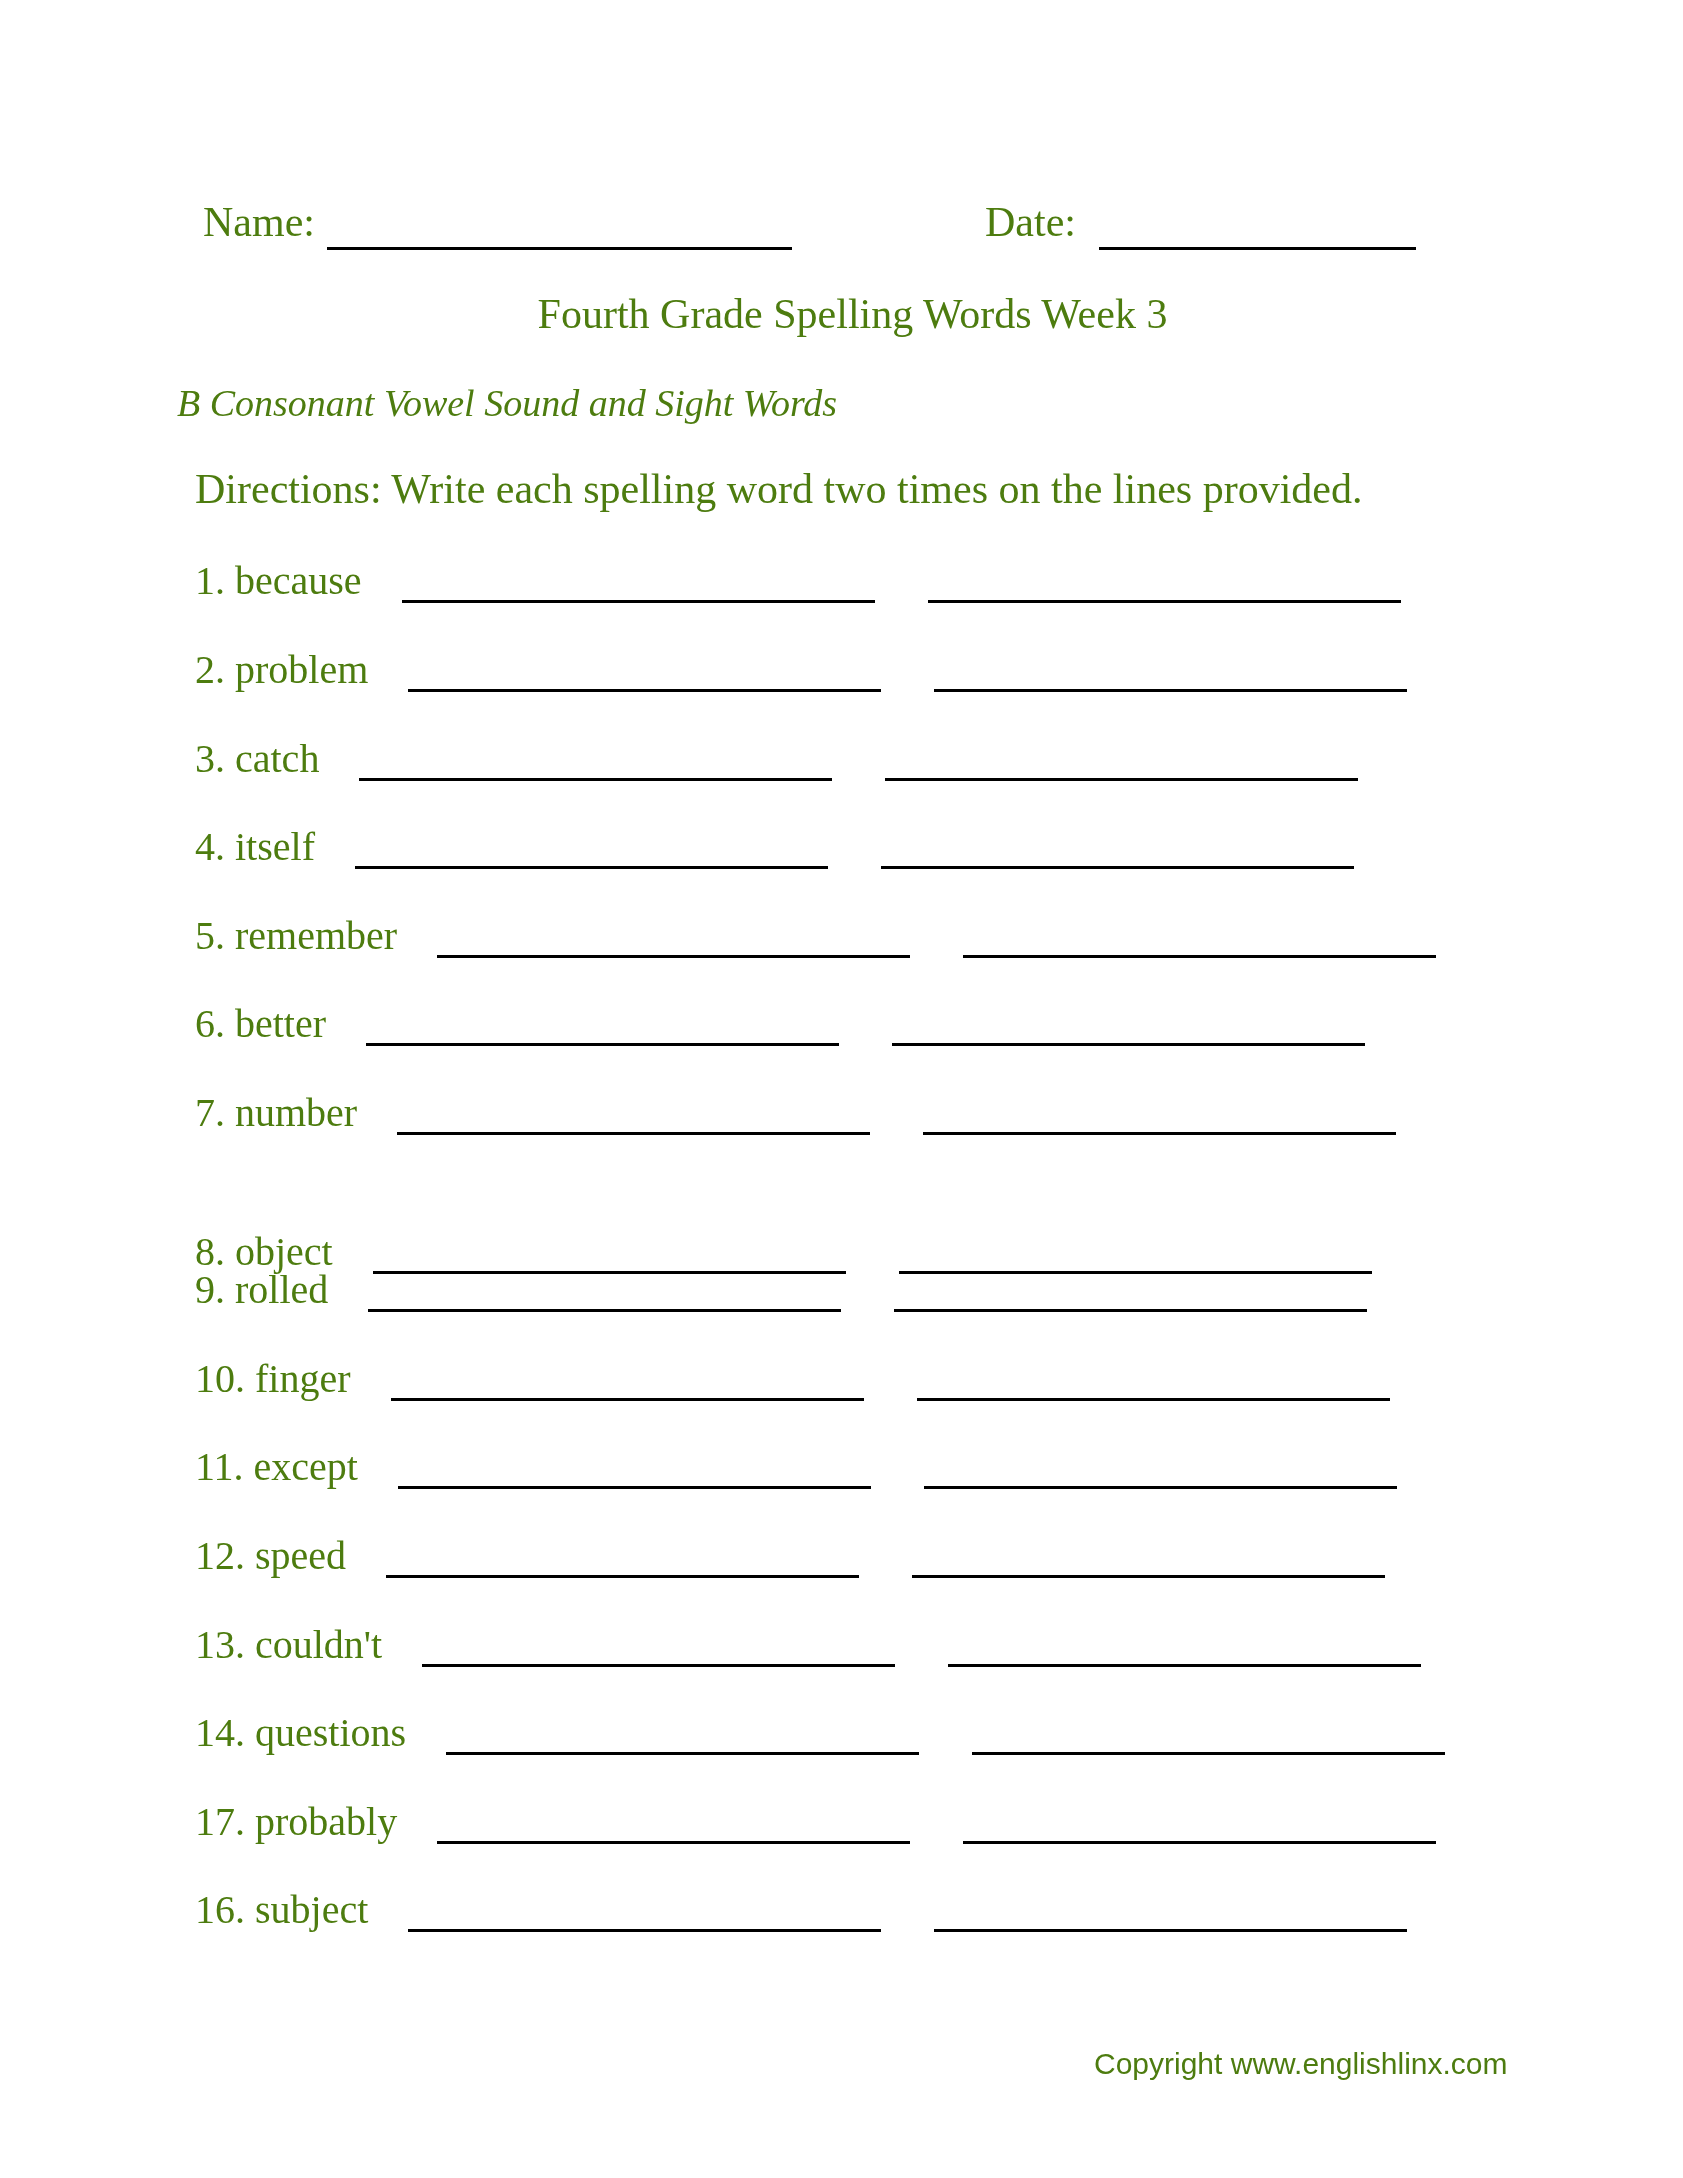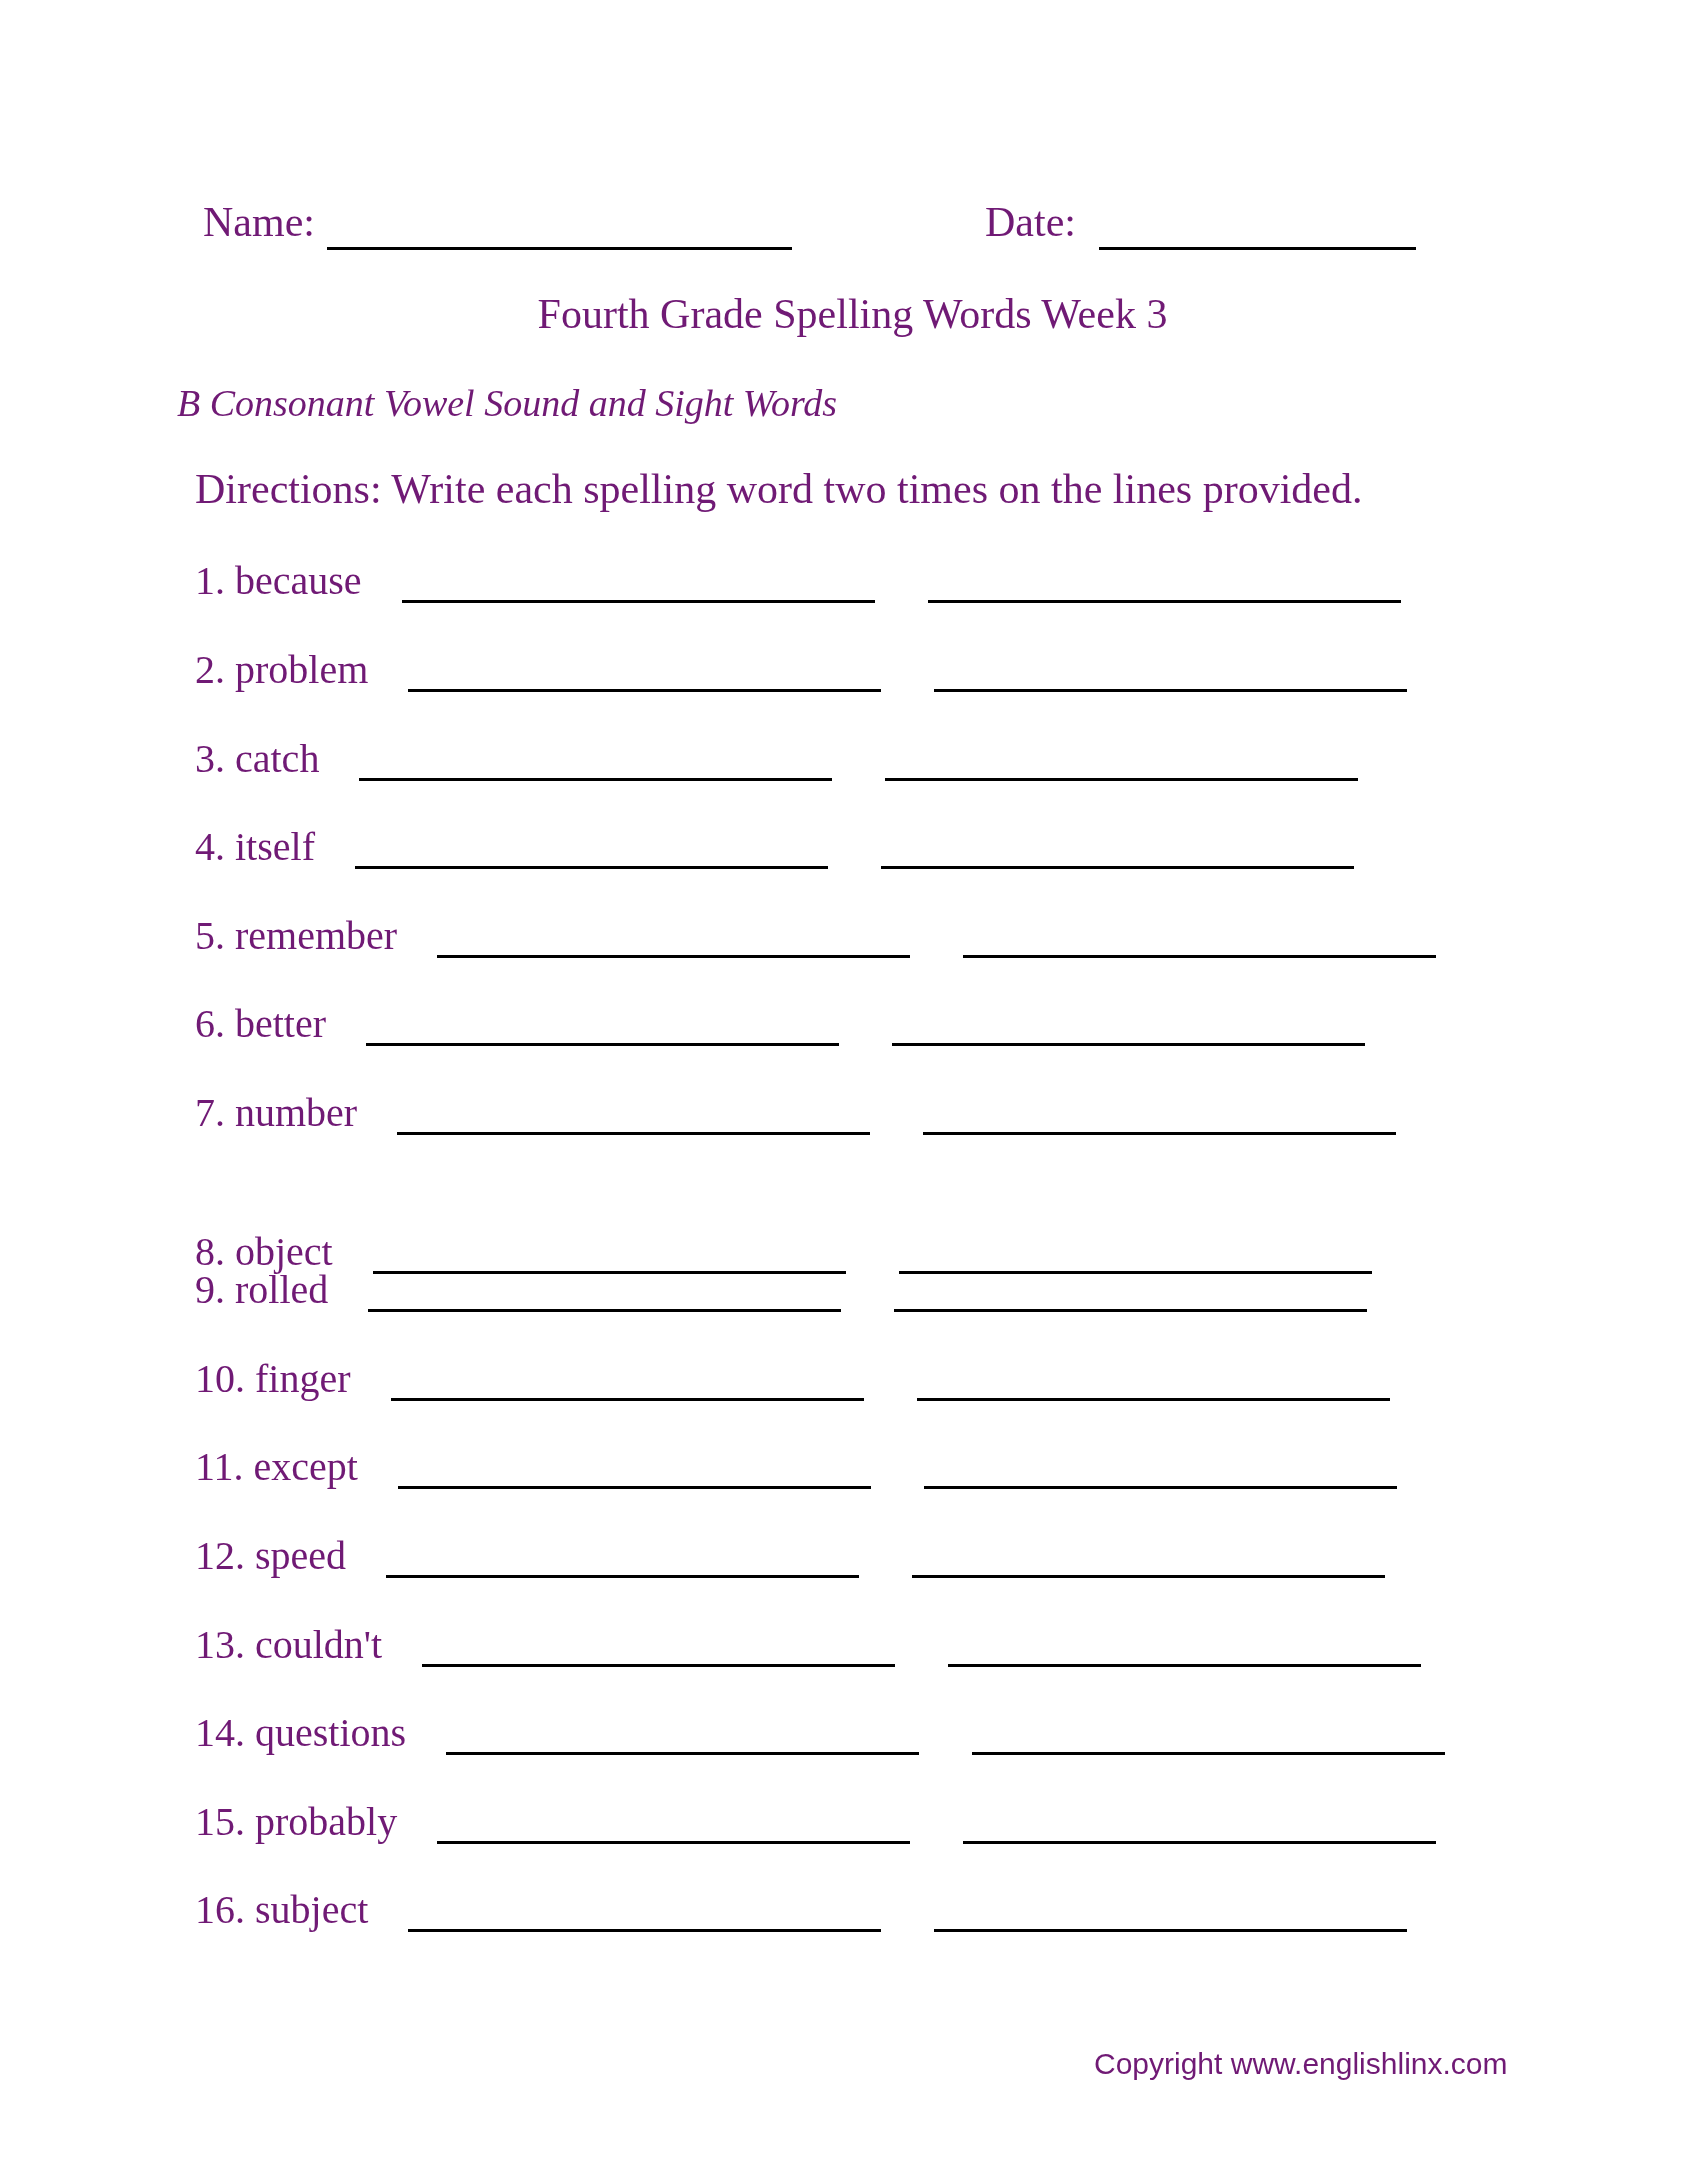--- a/index.html
+++ b/index.html
@@ -5,21 +5,21 @@
   html, body {
     margin: 0;
     padding: 0;
     background: #ffffff;
   }
   .page {
     position: relative;
     width: 1681px;
     height: 2178px;
     background: #ffffff;
-    color: #701a75;
+    color: #4d7c0f;
     font-family: "Liberation Serif", "DejaVu Serif", serif;
     overflow: hidden;
   }
   .abs { position: absolute; }
 
   
   .hdr-label {
     font-size: 42px;
     line-height: 1;
     white-space: nowrap;
@@ -114,20 +114,20 @@
       <div class="row" style="top: 912px;"><span class="wlabel">5. remember</span><span class="wline"></span><span class="wline second"></span></div>
       <div class="row" style="top: 1000px;"><span class="wlabel">6. better</span><span class="wline"></span><span class="wline second"></span></div>
       <div class="row" style="top: 1089px;"><span class="wlabel">7. number</span><span class="wline"></span><span class="wline second"></span></div>
       <div class="row" style="top: 1228px;"><span class="wlabel">8. object</span><span class="wline"></span><span class="wline second"></span></div>
       <div class="row" style="top: 1266px;"><span class="wlabel">9. rolled</span><span class="wline"></span><span class="wline second"></span></div>
       <div class="row" style="top: 1355px;"><span class="wlabel">10. finger</span><span class="wline"></span><span class="wline second"></span></div>
       <div class="row" style="top: 1443px;"><span class="wlabel">11. except</span><span class="wline"></span><span class="wline second"></span></div>
       <div class="row" style="top: 1532px;"><span class="wlabel">12. speed</span><span class="wline"></span><span class="wline second"></span></div>
       <div class="row" style="top: 1621px;"><span class="wlabel">13. couldn't</span><span class="wline"></span><span class="wline second"></span></div>
       <div class="row" style="top: 1709px; text-align: right;"><span class="wlabel">14. questions</span><span class="wline"></span><span class="wline second"></span></div>
-      <div class="row" style="top: 1798px;"><span class="wlabel">15. probably</span><span class="wline"></span><span class="wline second"></span></div>
+      <div class="row" style="top: 1798px;"><span class="wlabel">17. probably</span><span class="wline"></span><span class="wline second"></span></div>
       <div class="row" style="top: 1886px;"><span class="wlabel">16. subject</span><span class="wline"></span><span class="wline second"></span></div>
     </div>
 
   <div class="footer" style="left:1094px; top:2049px;">Copyright www.englishlinx.com</div>
 
 </div>
 
 
 </body></html>

